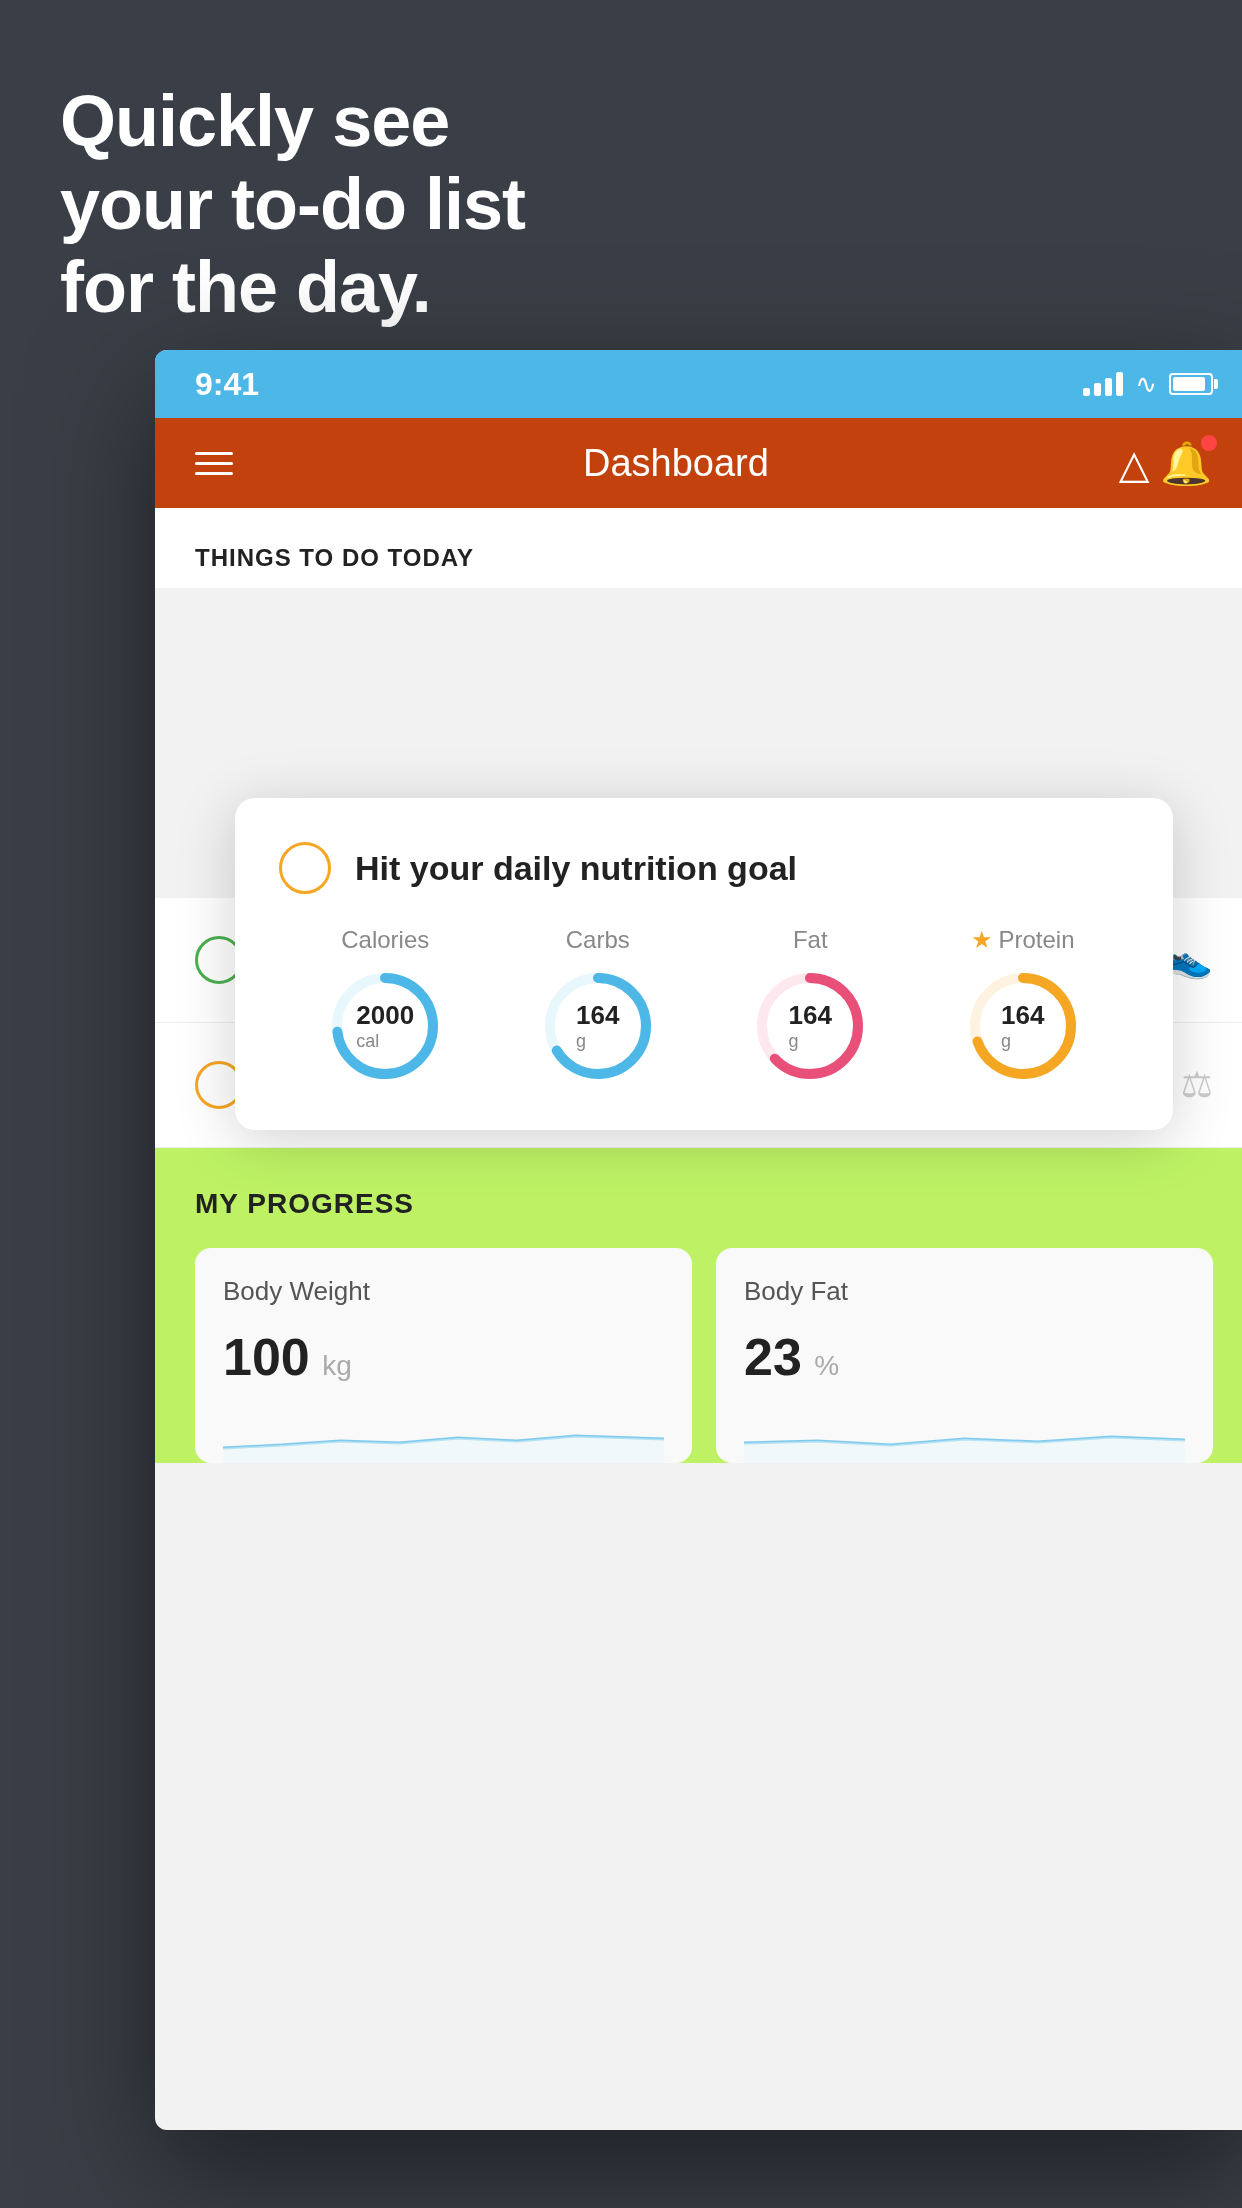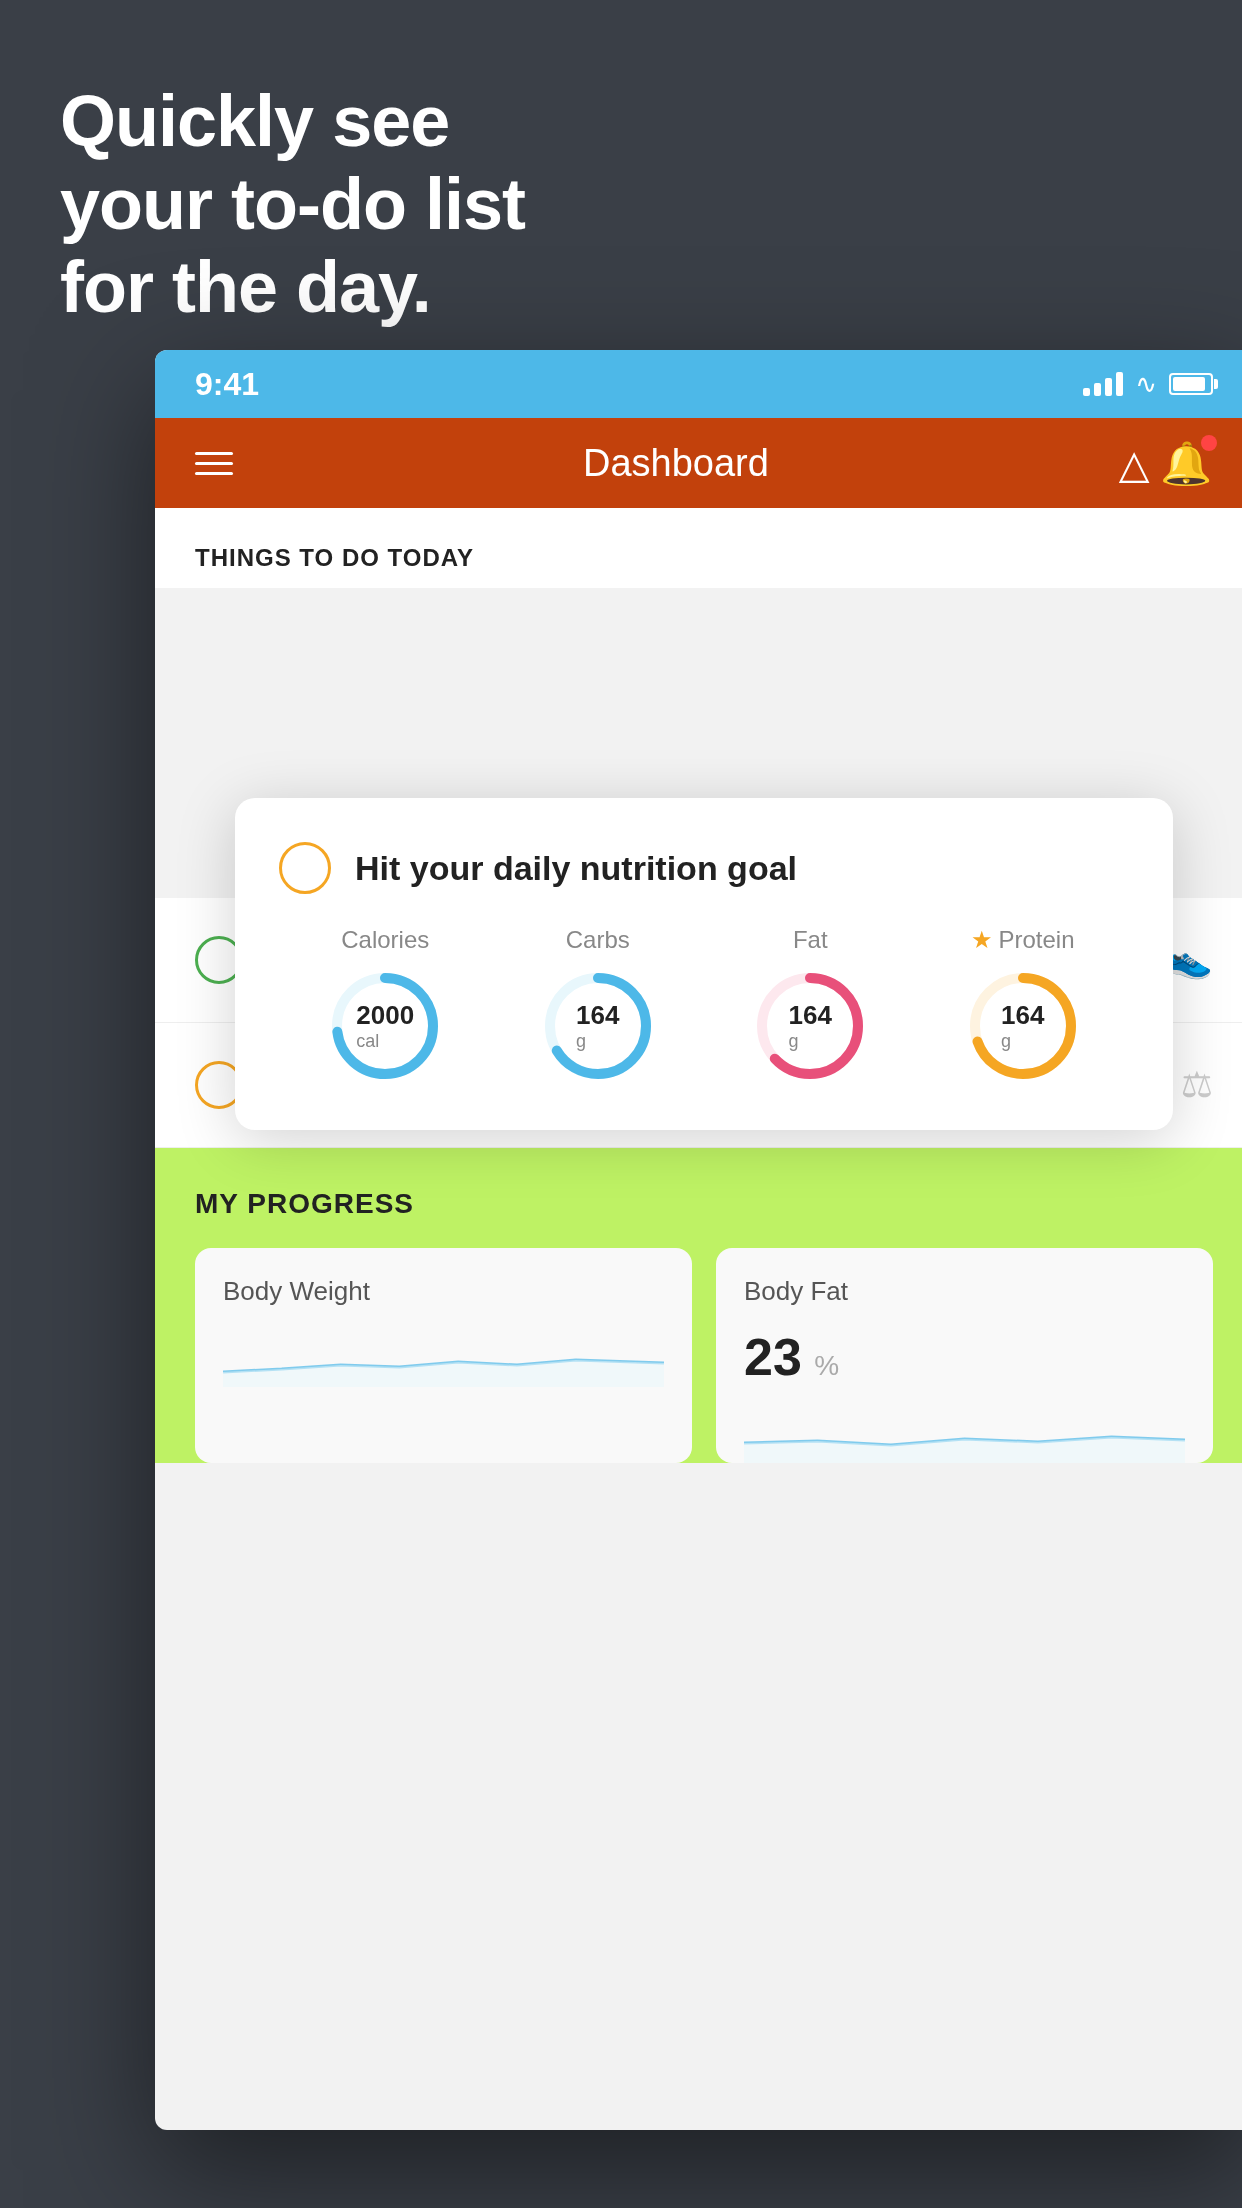--- a/index.html
+++ b/index.html
@@ -455,20 +455,24 @@
 
 
   </div>
 
   <div class="progress-section">
     <div class="progress-title">MY PROGRESS</div>
     <div class="progress-cards">
 
       <div class="progress-card">
         <div class="progress-card-title">Body Weight</div>
+        <div>
+          <span class="progress-value">100</span>
+          <span class="progress-unit">kg</span>
+        </div>
         <div class="progress-chart">
           <svg viewBox="0 0 300 60" preserveAspectRatio="none">
             <polyline points="0,45 40,42 80,38 120,40 160,35 200,38 240,33 300,36" fill="none" stroke="#4db8e8" stroke-width="3" opacity="0.7"></polyline>
             <polyline points="0,45 40,42 80,38 120,40 160,35 200,38 240,33 300,36 300,60 0,60" fill="#e8f7fc" stroke="none" opacity="0.5"></polyline>
           </svg>
         </div>
       </div>
 
       <div class="progress-card">
         <div class="progress-card-title">Body Fat</div>

